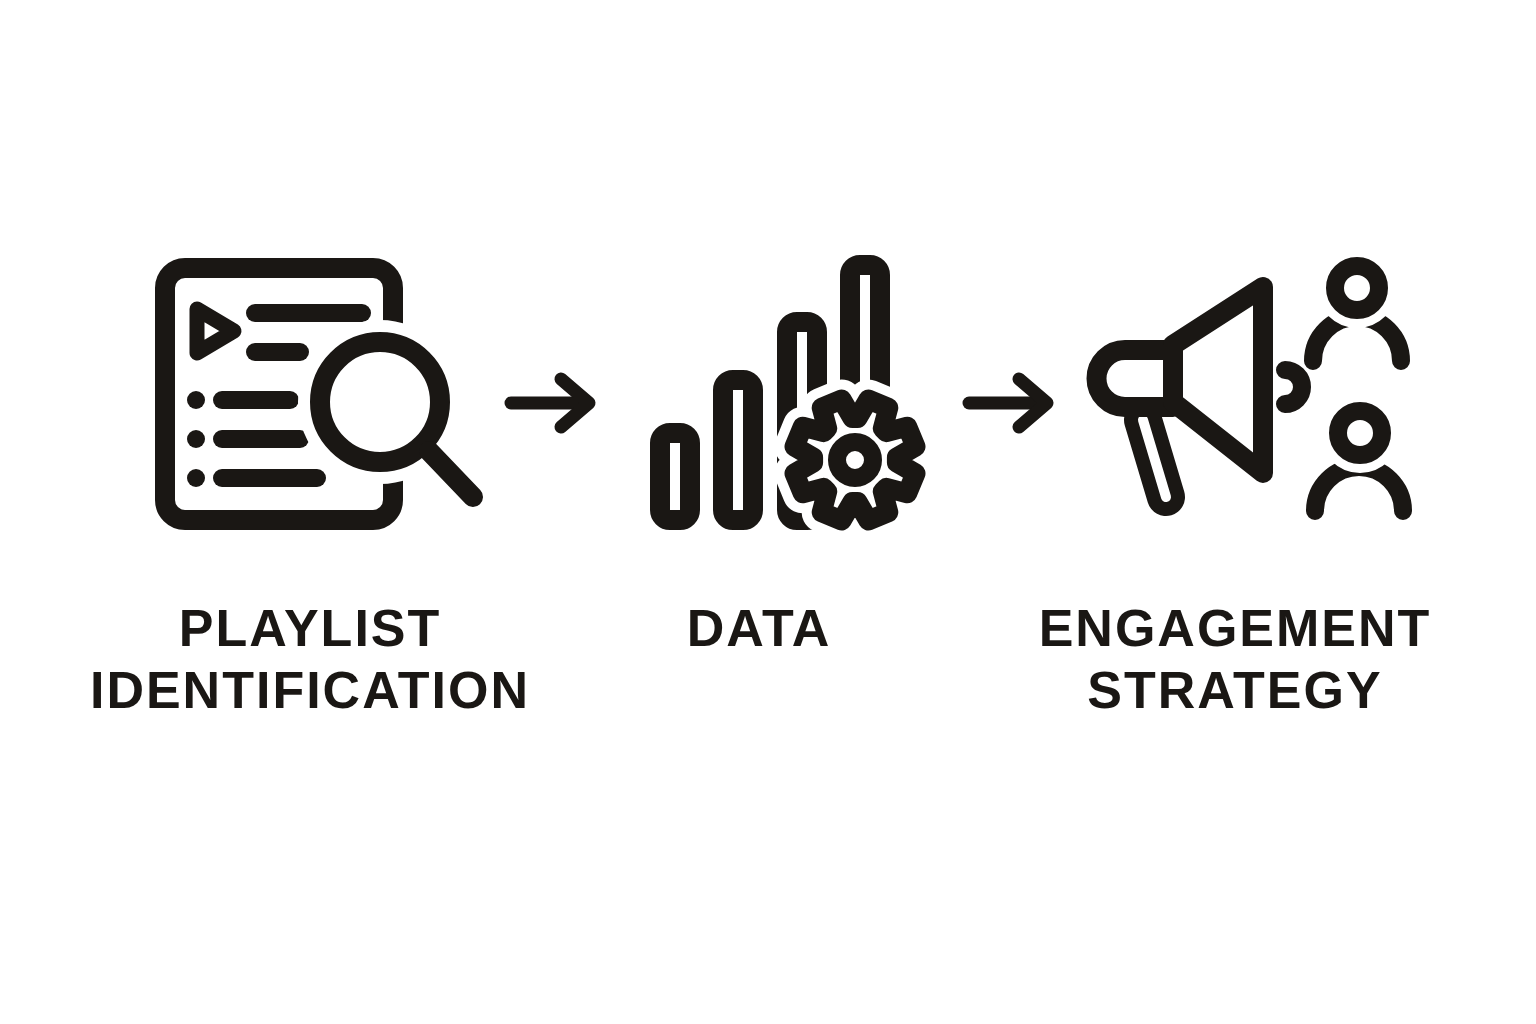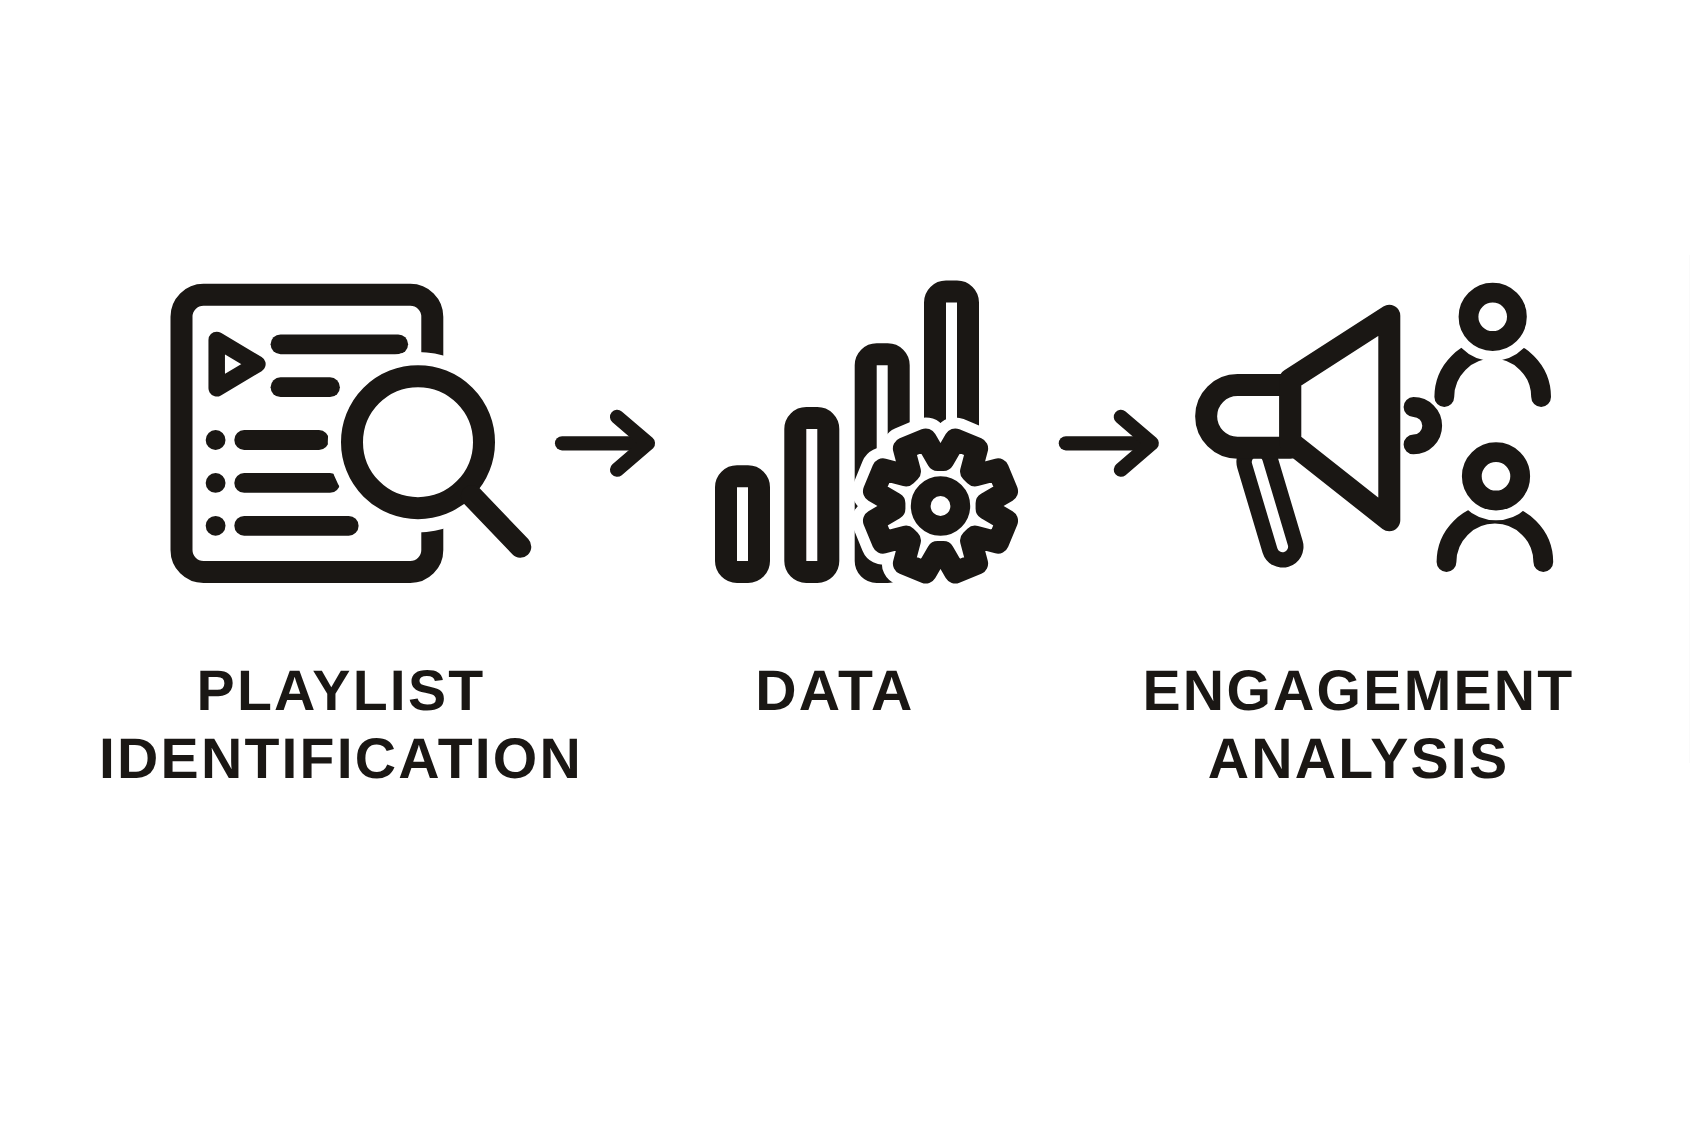--- a/index.html
+++ b/index.html
@@ -88,16 +88,16 @@
 
   <div class="step-label" style="left:50px;">
     <span>PLAYLIST</span>
     <span>IDENTIFICATION</span>
   </div>
   <div class="step-label" style="left:499px;">
     <span>DATA</span>
   </div>
   <div class="step-label" style="left:975px;">
     <span>ENGAGEMENT</span>
-    <span>ANALYSIS</span>
+    <span>STRATEGY</span>
   </div>
 
 </div>
 
 </body></html>

